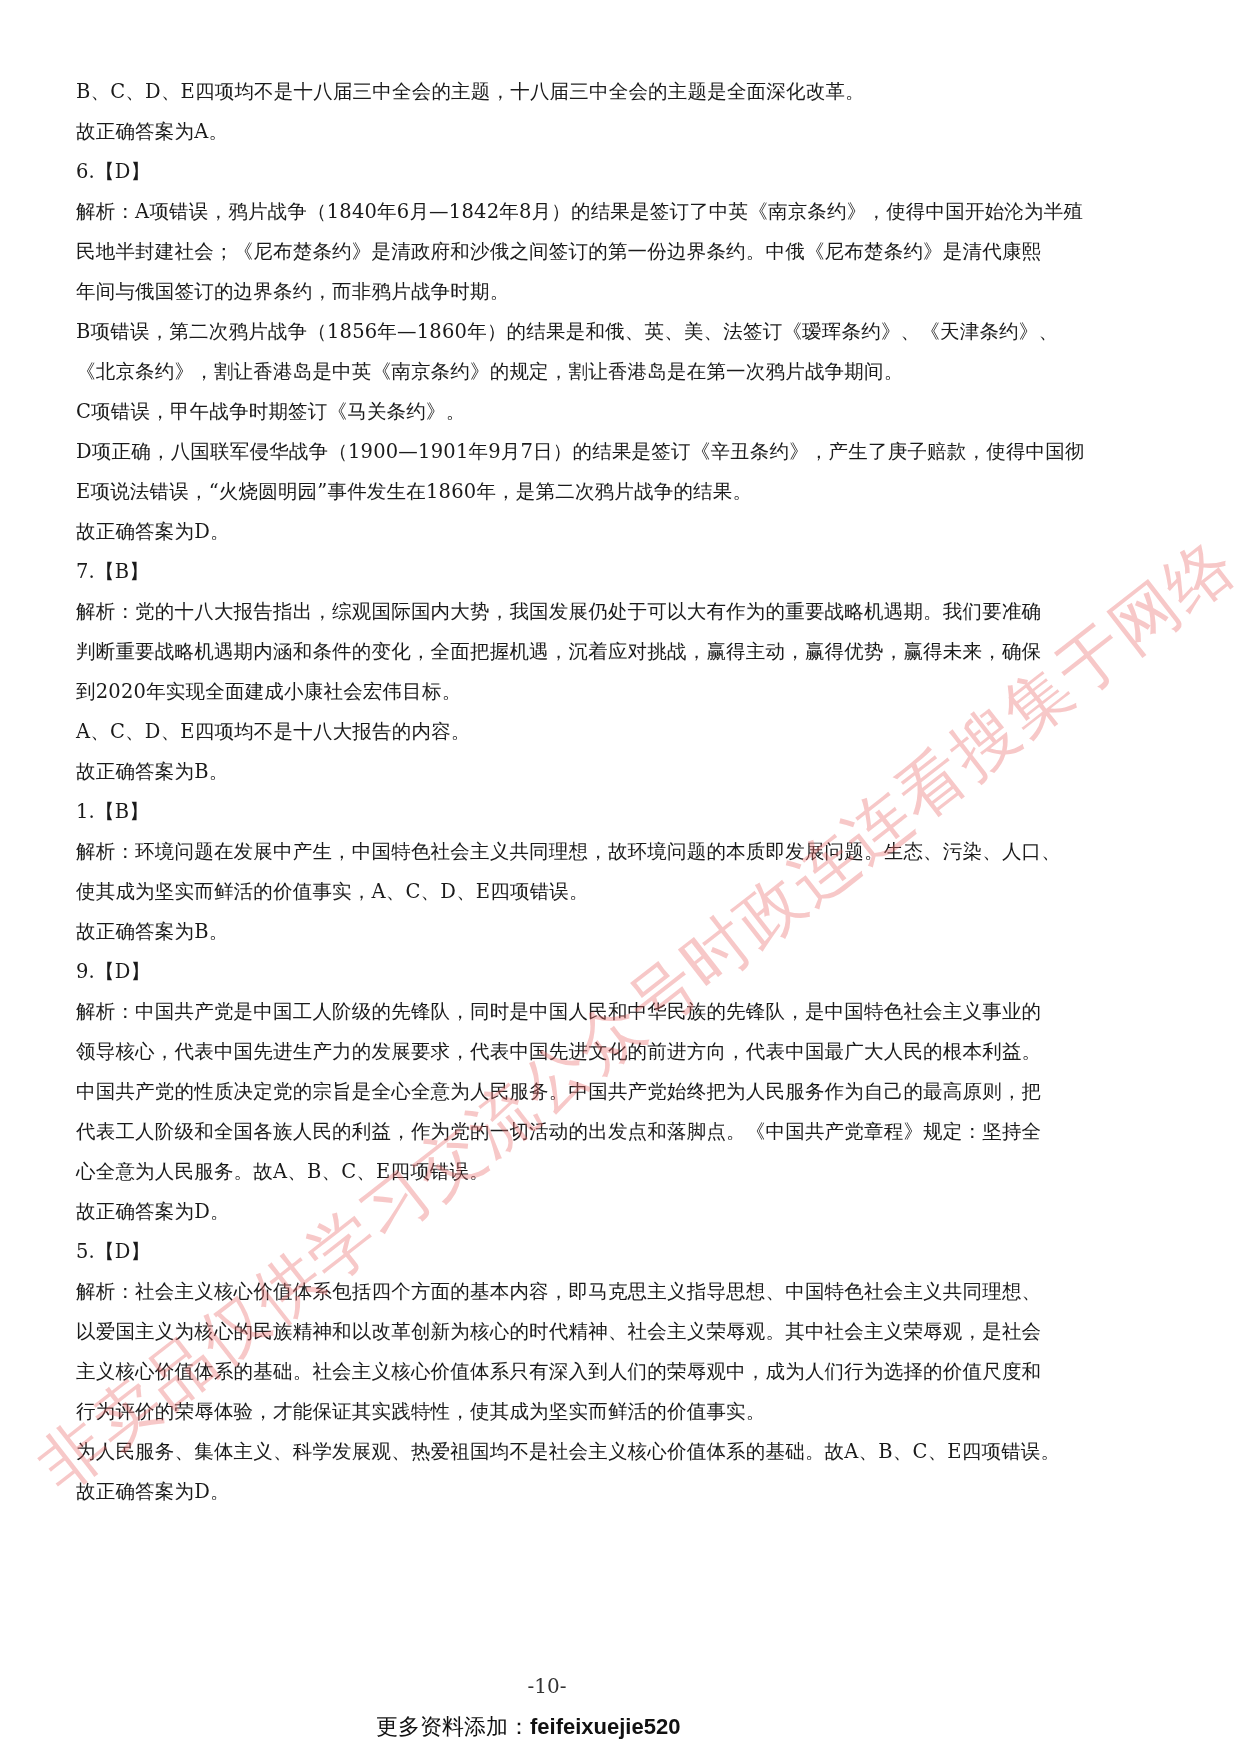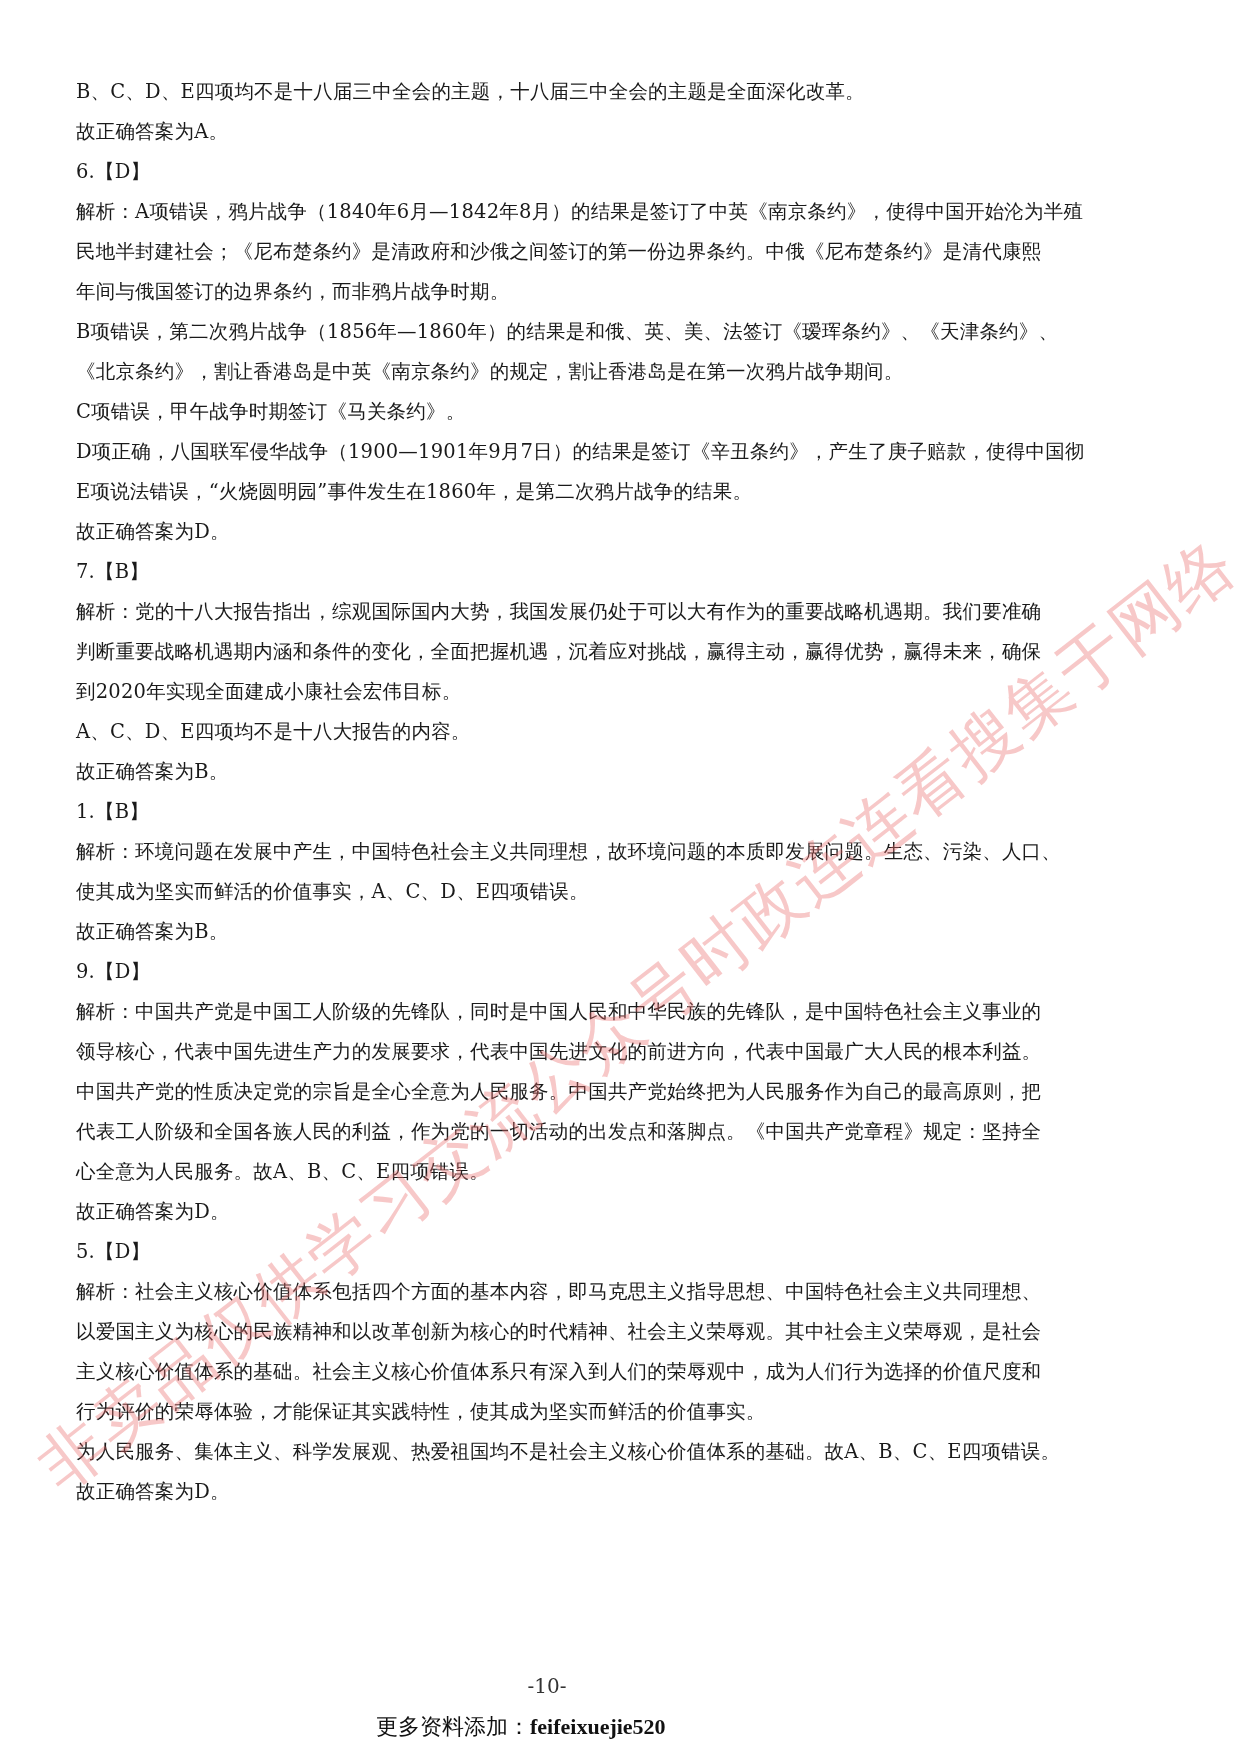--- a/index.html
+++ b/index.html
@@ -15,21 +15,21 @@
       letter-spacing: 0.2px;
     }
     .footer-page {
       position: absolute; left: 0; width: 1094px; top: 1674px;
       text-align: center; font-size: 20px; color: #333;
     }
     .footer-promo {
       position: absolute; left: 376px; top: 1712px; font-size: 22px; color: #111;
     }
     .footer-promo .prefix { font-family: "DejaVu Serif", serif; }
-    .footer-promo .handle { font-family: Liberation Serif, serif; font-weight: bold; text-align: right; }
+    .footer-promo .handle { font-family: Liberation Sans, sans-serif; font-weight: bold; text-align: right; }
     .watermark {
       position: absolute; left: 20px; top: 1440px;
       transform-origin: 0 0; transform: rotate(-38deg);
       font-family: "DejaVu Sans", sans-serif;
       font-size: 66px; color: rgba(235, 110, 110, 0.38);
       white-space: nowrap; letter-spacing: 2px; pointer-events: none;
       font-weight: 300;
     }
   </style>
 </head>

